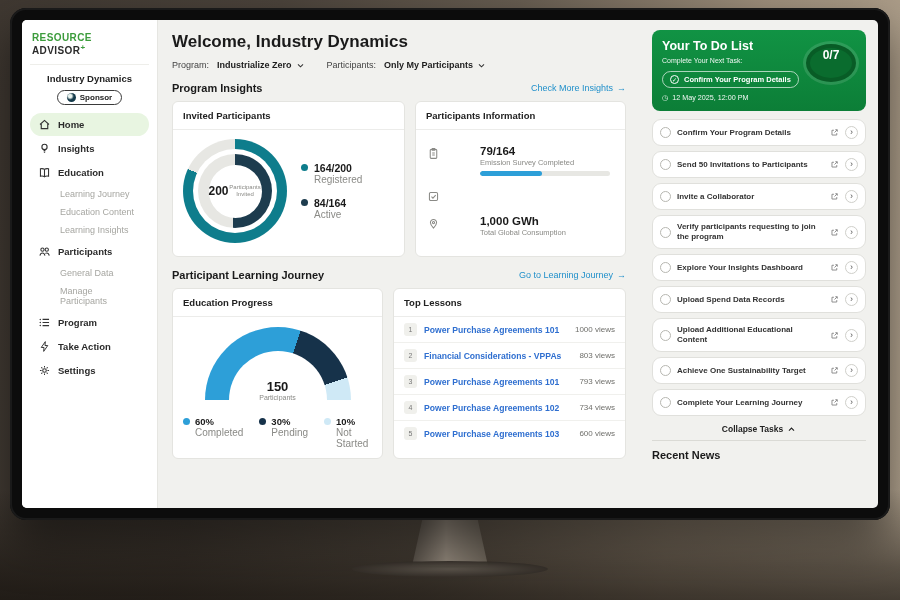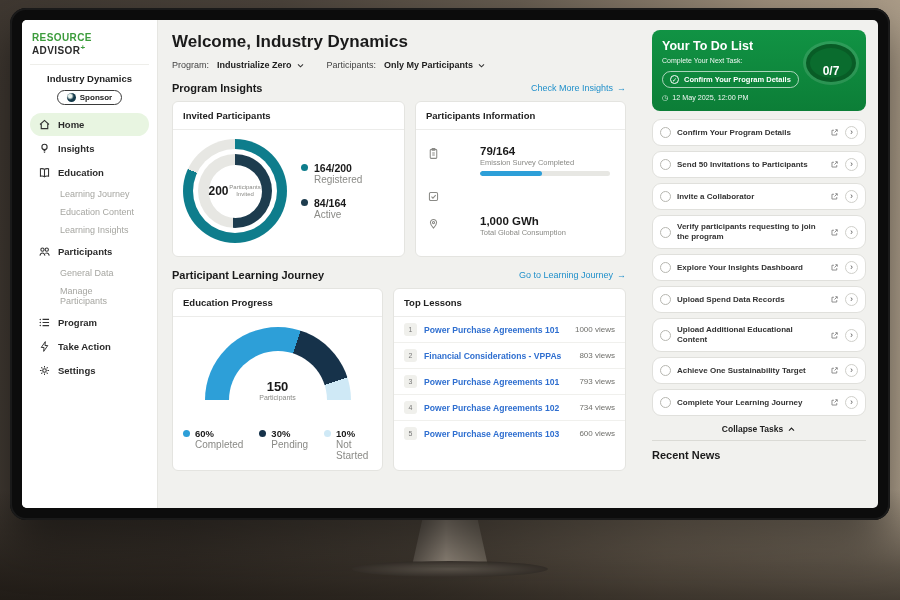--- a/index.html
+++ b/index.html
@@ -79,21 +79,21 @@
 
   .card-education { flex:0.95; }
   .card-lessons { flex:1.05; }
   .gauge-body { display:flex; flex-direction:column; align-items:center; padding-top:10px; }
   .gauge-wrap { position:relative; width:146px; height:74px; overflow:hidden; }
   .gauge-arc { position:absolute; left:0; top:0; width:146px; height:146px; border-radius:50%; }
   .gauge-hole { position:absolute; left:24px; top:24px; width:98px; height:98px; border-radius:50%; background:#fff; }
   .gauge-center { position:absolute; left:50%; bottom:0; transform:translateX(-50%); text-align:center; }
   .gauge-center-value { font-size:13px; font-weight:bold; color:#1a1a1a; }
   .gauge-center-label { font-size:7px; color:#8a8a86; }
-  .gauge-legend { display:flex; gap:16px; margin-top:27px; }
+  .gauge-legend { display:flex; gap:16px; margin-top:15px; }
   .gauge-legend .legend-item { gap:5px; }
   .gauge-legend .legend-value { font-size:9.5px; }
 
   .lesson-row { display:flex; align-items:center; gap:7px; padding:6px 10px; border-bottom:1px solid #f0f0ed; }
   .lesson-row:last-child { border-bottom:none; }
   .lesson-rank { width:13px; height:13px; border-radius:3px; background:#f0f0ec; color:#77777300; color:#777; font-size:7px;
     display:flex; align-items:center; justify-content:center; flex:none; }
   .lesson-title { flex:1; font-size:8.6px; font-weight:bold; color:#2f6fd0; cursor:pointer; }
   .lesson-views { font-size:8px; color:#6f6f6b; }
 
@@ -101,21 +101,21 @@
   .todo { width:238px; flex:0 0 238px; padding:10px 12px 6px; overflow:hidden; }
   .todo-hero { position:relative; background:linear-gradient(180deg,#119344,#0c7e37); border-radius:8px; padding:9px 10px; color:#fff; }
   .hero-title { font-size:12.5px; font-weight:bold; }
   .hero-sub { font-size:7px; margin:4px 0 4px; opacity:.92; }
   .hero-task { display:inline-flex; align-items:center; gap:5px; border:1px solid rgba(255,255,255,.65);
     border-radius:10px; padding:3px 7px; font-size:7.5px; font-weight:bold; cursor:pointer; max-width:140px; }
   .hero-check { width:9px; height:9px; border:1px solid #fff; border-radius:50%; font-size:6px; line-height:8px; text-align:center; flex:none; }
   .hero-due { display:flex; align-items:center; gap:4px; font-size:7.2px; margin-top:5px; opacity:.95; }
   .hero-ring { position:absolute; right:10px; top:14px; width:50px; height:38px; border-radius:50%;
     background:#0a6c2e; border:4px solid #085c26; box-shadow:0 0 0 3px rgba(255,255,255,.12);
-    display:flex; align-items:flex-end; justify-content:center; font-size:12px; font-weight:bold; }
+    display:flex; align-items:flex-start; justify-content:center; font-size:12px; font-weight:bold; }
 
   .task-list { display:flex; flex-direction:column; gap:5px; margin-top:8px; }
   .task-row { display:flex; align-items:center; gap:6px; background:#fff; border:1px solid #e0e0dc;
     border-radius:9px; padding:6px 7px; cursor:pointer; }
   .task-check { width:11px; height:11px; border:1.2px solid #b7b7b1; border-radius:50%; flex:none; }
   .task-label { flex:1; font-size:8px; font-weight:bold; color:#333; line-height:1.25; }
   .task-open { display:flex; flex:none; opacity:.8; }
   .task-chevron { width:13px; height:13px; border:1px solid #cfcfca; border-radius:50%; flex:none;
     display:flex; align-items:center; justify-content:center; font-size:9px; color:#555; line-height:1; }
 

